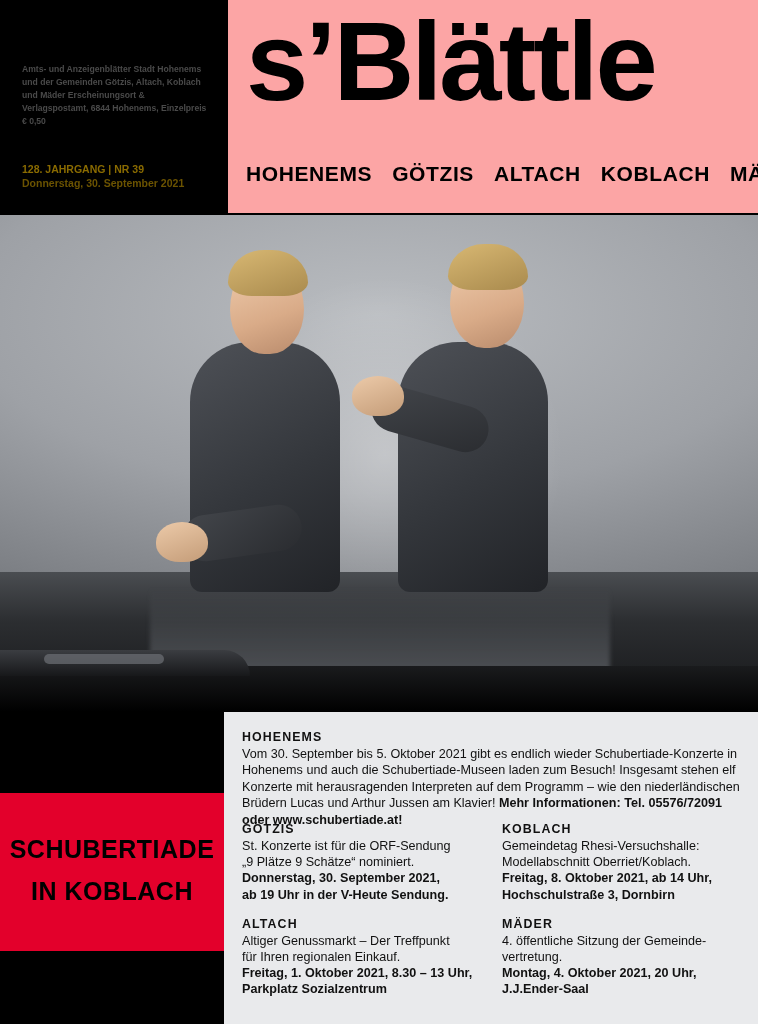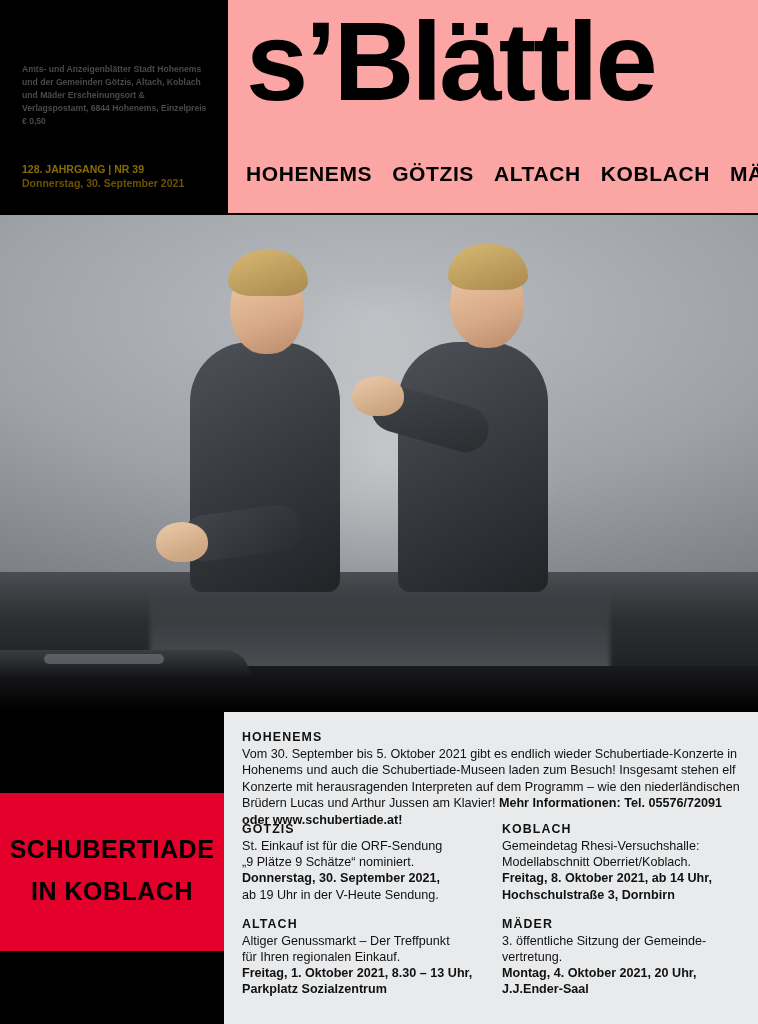--- a/index.html
+++ b/index.html
@@ -306,24 +306,24 @@
         <span>Vom 30. September bis 5. Oktober 2021 gibt es endlich wieder Schubertiade-Konzerte in Hohenems und auch die Schubertiade-Museen laden zum Besuch! Insgesamt stehen elf Konzerte mit herausragenden Interpreten auf dem Programm – wie den niederländischen Brüdern Lucas und Arthur Jussen am Klavier!</span>
         <b>Mehr Informationen: Tel. 05576/72091 oder www.schubertiade.at!</b>
       </div>
     </div>
 
     <div class="cols">
       <div class="col">
         <div class="blk">
           <div class="blk-title">GÖTZIS</div>
           <div class="blk-body">
-            <div>St. Einkauf ist für die ORF-Sendung</div>
+            <div>St. Konzerte ist für die ORF-Sendung</div>
             <div>„9 Plätze 9 Schätze“ nominiert.</div>
             <div style="font-weight:bold">Donnerstag, 30. September 2021,</div>
-            <div style="font-weight:normal">ab 19 Uhr in der V-Heute Sendung.</div>
+            <div style="font-weight:bold">ab 19 Uhr in der V-Heute Sendung.</div>
           </div>
         </div>
         <div class="blk">
           <div class="blk-title">ALTACH</div>
           <div class="blk-body">
             <div>Altiger Genussmarkt – Der Treffpunkt</div>
             <div>für Ihren regionalen Einkauf.</div>
             <div style="font-weight:bold">Freitag, 1. Oktober 2021, 8.30 – 13 Uhr,</div>
             <div style="font-weight:bold">Parkplatz Sozialzentrum</div>
           </div>
@@ -336,21 +336,21 @@
           <div class="blk-body">
             <div>Gemeindetag Rhesi-Versuchshalle:</div>
             <div>Modellabschnitt Oberriet/Koblach.</div>
             <div style="font-weight:bold">Freitag, 8. Oktober 2021, ab 14 Uhr,</div>
             <div style="font-weight:bold">Hochschulstraße 3, Dornbirn</div>
           </div>
         </div>
         <div class="blk">
           <div class="blk-title">MÄDER</div>
           <div class="blk-body">
-            <div>3. öffentliche Sitzung der Gemeinde-</div>
+            <div>4. öffentliche Sitzung der Gemeinde-</div>
             <div>vertretung.</div>
             <div style="font-weight:bold">Montag, 4. Oktober 2021, 20 Uhr,</div>
             <div style="font-weight:bold">J.J.Ender-Saal</div>
           </div>
         </div>
       </div>
     </div>
   </div>
 
 </div>

